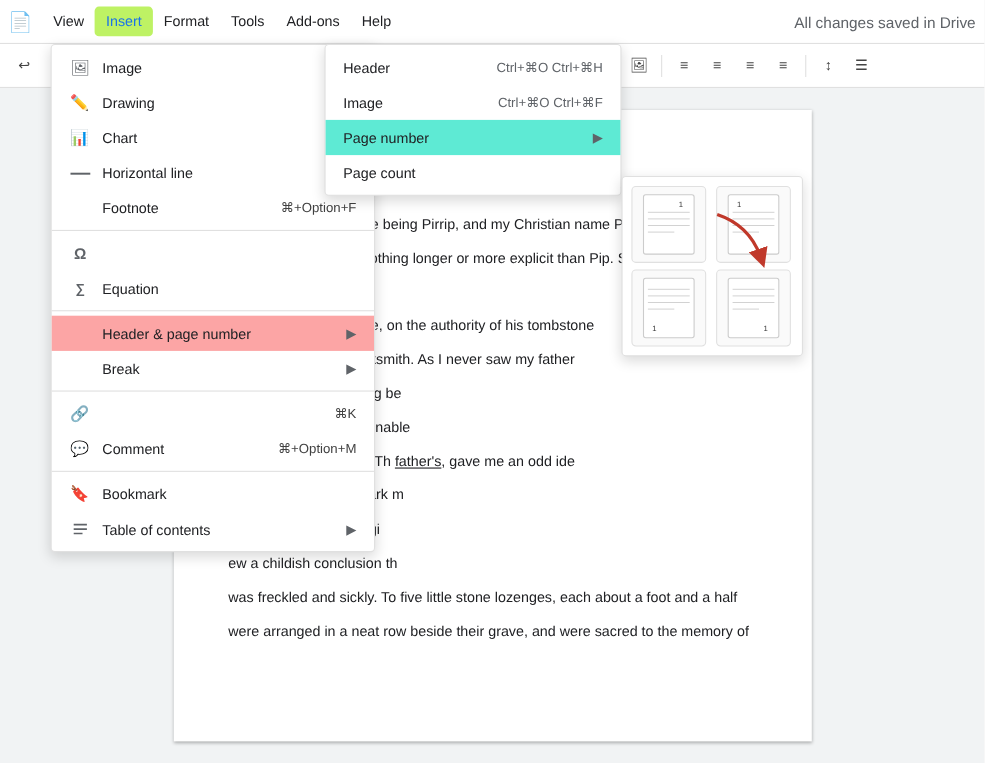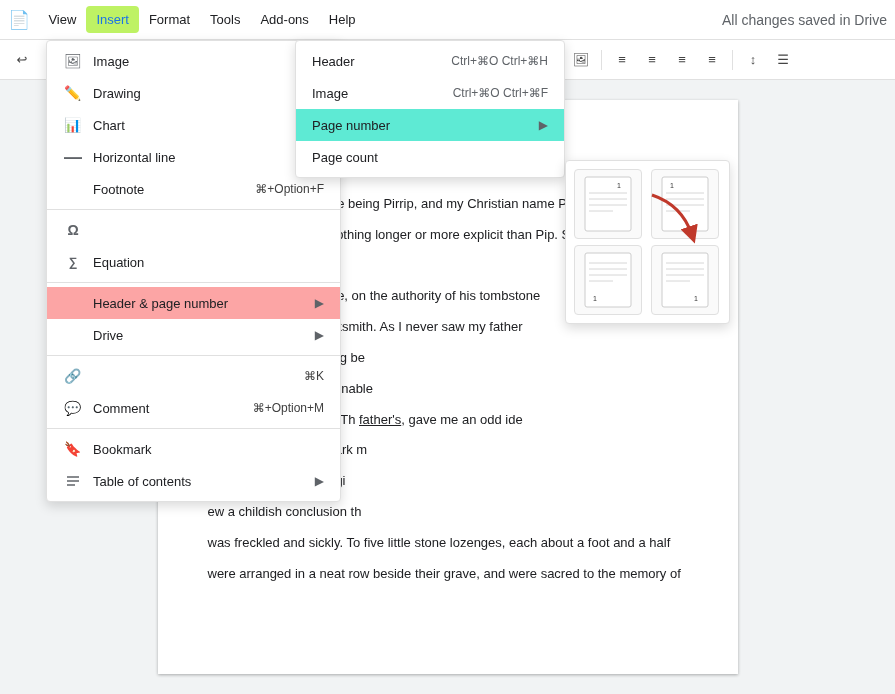--- a/index.html
+++ b/index.html
@@ -311,21 +311,21 @@
   <div class="menu-separator"></div>
 
   <div class="menu-item active">
     <span class="menu-item-icon"></span>
     <span class="menu-item-label">Header &amp; page number</span>
     <span class="menu-item-arrow">▶</span>
   </div>
 
   <div class="menu-item">
     <span class="menu-item-icon"></span>
-    <span class="menu-item-label">Drive</span>
+    <span class="menu-item-label">Break</span>
     <span class="menu-item-arrow">▶</span>
   </div>
 
   <div class="menu-separator"></div>
 
   <div class="menu-item">
     <span class="menu-item-icon">🔗</span>
     <span class="menu-item-shortcut">⌘K</span>
   </div>
 

